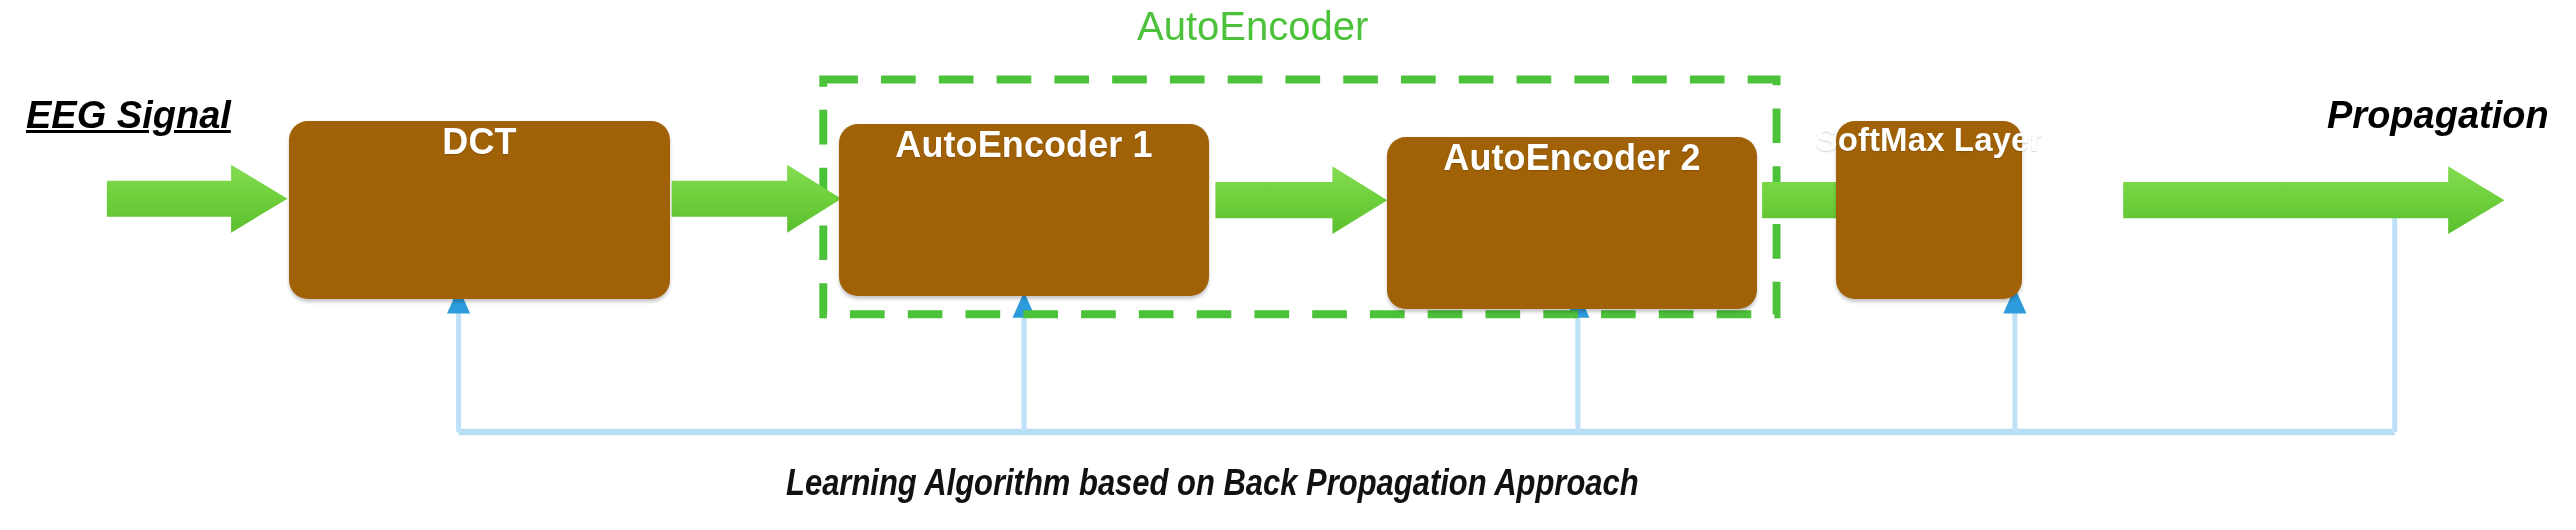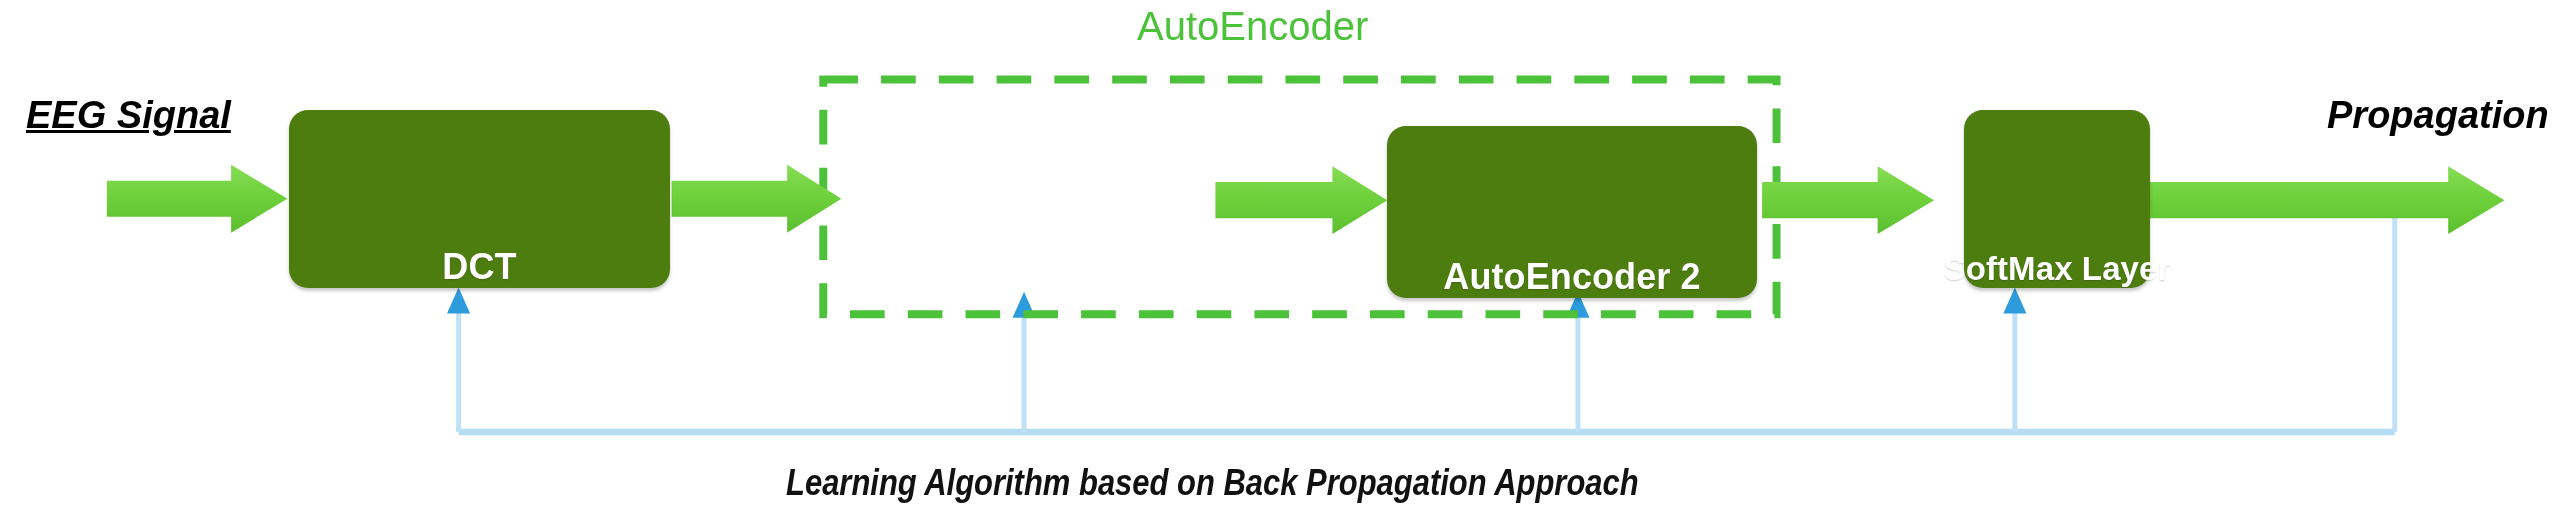--- a/index.html
+++ b/index.html
@@ -19,26 +19,27 @@
   }
   #diagram-svg {
     position: absolute;
     left: 0;
     top: 0;
     width: 2576px;
     height: 531px;
   }
   .node-box {
     position: absolute;
-    background: #4d7c0f;
+    background: #a16207;
     border-radius: 19px;
     box-shadow: 0 2.2px 3.6px rgba(0,0,0,0.22);
     display: flex;
-    align-items: flex-end;
+    align-items: flex-start;
     justify-content: center;
+    margin-top: 11px;
   }
   .node-label {
     color: #ffffff;
     font-family: "Liberation Sans", sans-serif;
     font-weight: bold;
     font-size: 36px;
     letter-spacing: 0.1px;
     white-space: nowrap;
     text-shadow: 0 0.7px 1.4px rgba(0,0,0,0.18);
   }
@@ -123,25 +124,28 @@
   <div class="group-label" style="left:1137px; top:4.3px;">AutoEncoder</div>
 
   <div class="io-label" style="left:26px; top:94px;text-decoration:underline;">EEG Signal</div>
 
   <div class="io-label" style="left:2327px; top:94px;">Propagation</div>
 
   <div class="node-box" style="left:289px; top:110px; width:381px; height:178px;">
     <span class="node-label">DCT</span>
   </div>
 
+  <div class="node-box" style="left:839px; top:113px; width:370px; height:172px;">
+    <span class="node-label">AutoEncoder 1</span>
+  </div>
 
   <div class="node-box" style="left:1387px; top:126px; width:370px; height:172px;">
     <span class="node-label">AutoEncoder 2</span>
   </div>
 
-  <div class="node-box" style="left:1964px; top:110px; width:186px; height:178px;">
+  <div class="node-box" style="left:1836px; top:110px; width:186px; height:178px;">
     <span class="node-label" style="font-size:33px;">SoftMax Layer</span>
   </div>
 
   <div class="caption-label" style="left:786px; top:462px;">Learning Algorithm based on Back Propagation Approach</div>
 
 </div>
 
 
 </body></html>

